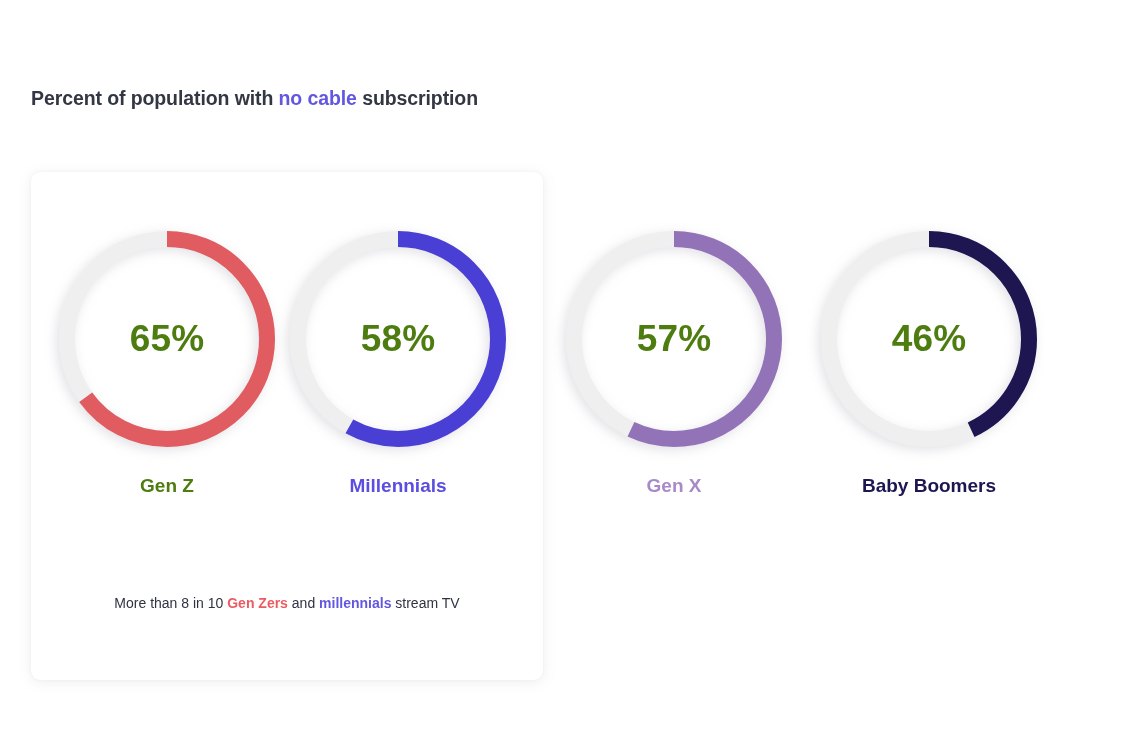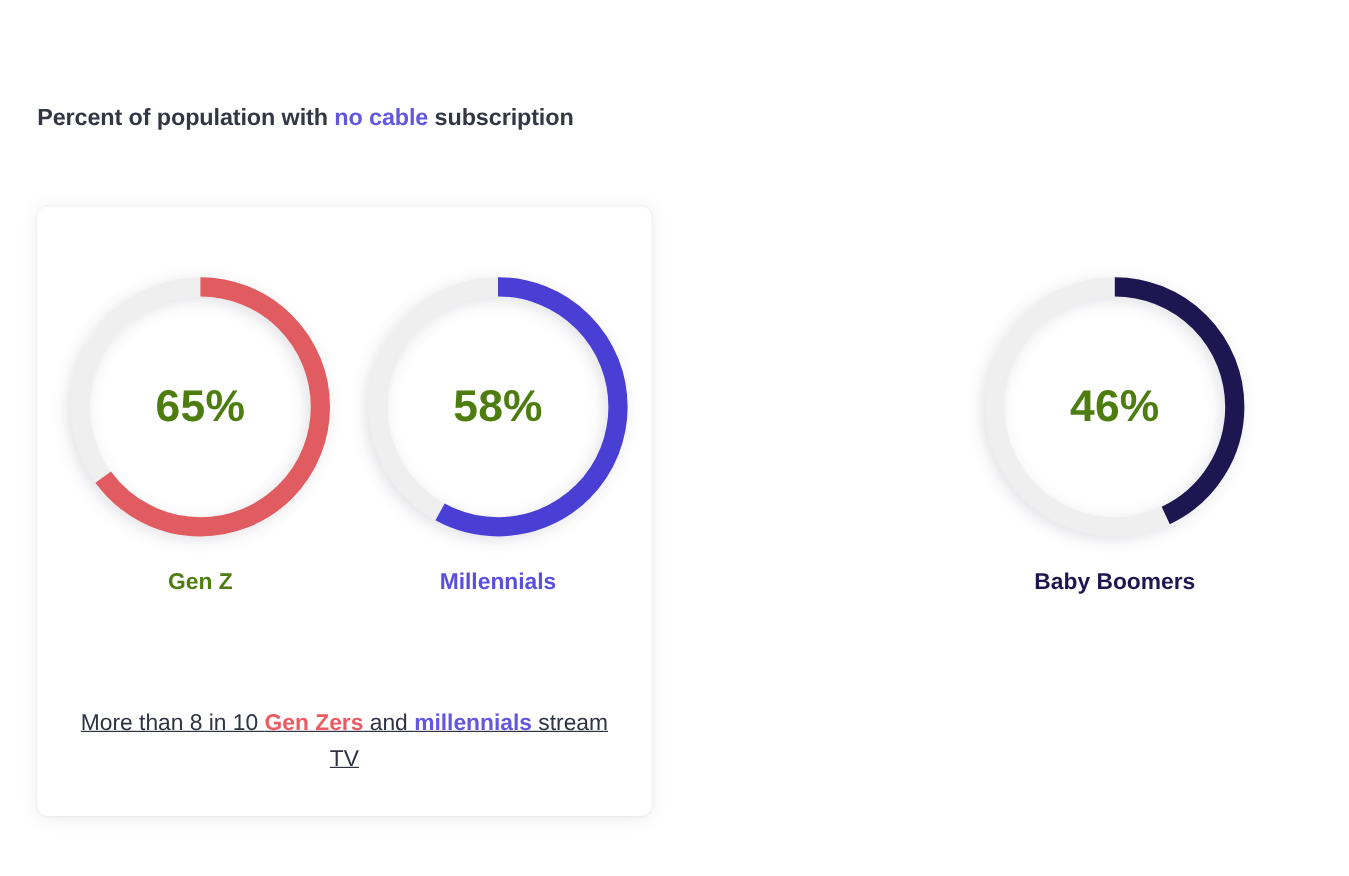--- a/index.html
+++ b/index.html
@@ -95,36 +95,35 @@
     left: -40px;
     width: 296px;
     text-align: center;
     font-size: 19px;
     font-weight: bold;
     white-space: nowrap;
   }
 
   
   .gauge-0 { left: 59px;  top: 231px; }
-  .gauge-1 { left: 307px; top: 231px; text-decoration: underline; }
+  .gauge-1 { left: 290px; top: 231px; text-decoration: underline; }
   .gauge-2 { left: 566px; top: 231px; }
   .gauge-3 { left: 821px; top: 231px; }
 
   
   .caption {
     position: absolute;
     left: 55px;
     top: 588px;
     width: 464px;
     text-align: center;
-    font-size: 19px;
+    font-size: 14px;
     line-height: 30px;
     color: #2f3342;
     z-index: 3;
-    text-decoration: underline;
   }
   .caption b { font-weight: bold; }
   .caption .hl-genzers { color: #ec5a62; }
   .caption .hl-millennials { color: #6257e0; }
 </style>
 </head>
 <body>
 
 <div class="page">
 
@@ -158,20 +157,33 @@
             <feDropShadow dx="-3" dy="3" stdDeviation="6" flood-color="#b9b9c4" flood-opacity="0.42"></feDropShadow>
           </filter>
         </defs>
         <circle cx="108" cy="108" r="100" fill="none" stroke="#efefef" stroke-width="16" filter="url(#sh1)"></circle>
         <circle class="arc" cx="108" cy="108" r="100" fill="none" stroke="#4a3fd4" stroke-width="16" stroke-linecap="butt" transform="rotate(-90 108 108)" stroke-dasharray="364.42 628.32"></circle>
       </svg>
       <div class="gauge-value">58%</div>
       <div class="gauge-label" style="color:#5a4ee0">Millennials</div>
     </div>
 
+    <div class="gauge gauge-2">
+      <svg class="gauge-svg" viewBox="0 0 216 216">
+        <defs>
+          <filter id="sh2" x="-30%" y="-30%" width="160%" height="160%">
+            <feDropShadow dx="-3" dy="3" stdDeviation="6" flood-color="#b9b9c4" flood-opacity="0.42"></feDropShadow>
+          </filter>
+        </defs>
+        <circle cx="108" cy="108" r="100" fill="none" stroke="#efefef" stroke-width="16" filter="url(#sh2)"></circle>
+        <circle class="arc" cx="108" cy="108" r="100" fill="none" stroke="#9273b8" stroke-width="16" stroke-linecap="butt" transform="rotate(-90 108 108)" stroke-dasharray="358.14 628.32"></circle>
+      </svg>
+      <div class="gauge-value">57%</div>
+      <div class="gauge-label" style="color:#a98ac6">Gen X</div>
+    </div>
 
     <div class="gauge gauge-3">
       <svg class="gauge-svg" viewBox="0 0 216 216">
         <defs>
           <filter id="sh3" x="-30%" y="-30%" width="160%" height="160%">
             <feDropShadow dx="-3" dy="3" stdDeviation="6" flood-color="#b9b9c4" flood-opacity="0.42"></feDropShadow>
           </filter>
         </defs>
         <circle cx="108" cy="108" r="100" fill="none" stroke="#efefef" stroke-width="16" filter="url(#sh3)"></circle>
         <circle class="arc" cx="108" cy="108" r="100" fill="none" stroke="#1d1650" stroke-width="16" stroke-linecap="butt" transform="rotate(-90 108 108)" stroke-dasharray="270.18 628.32"></circle>

